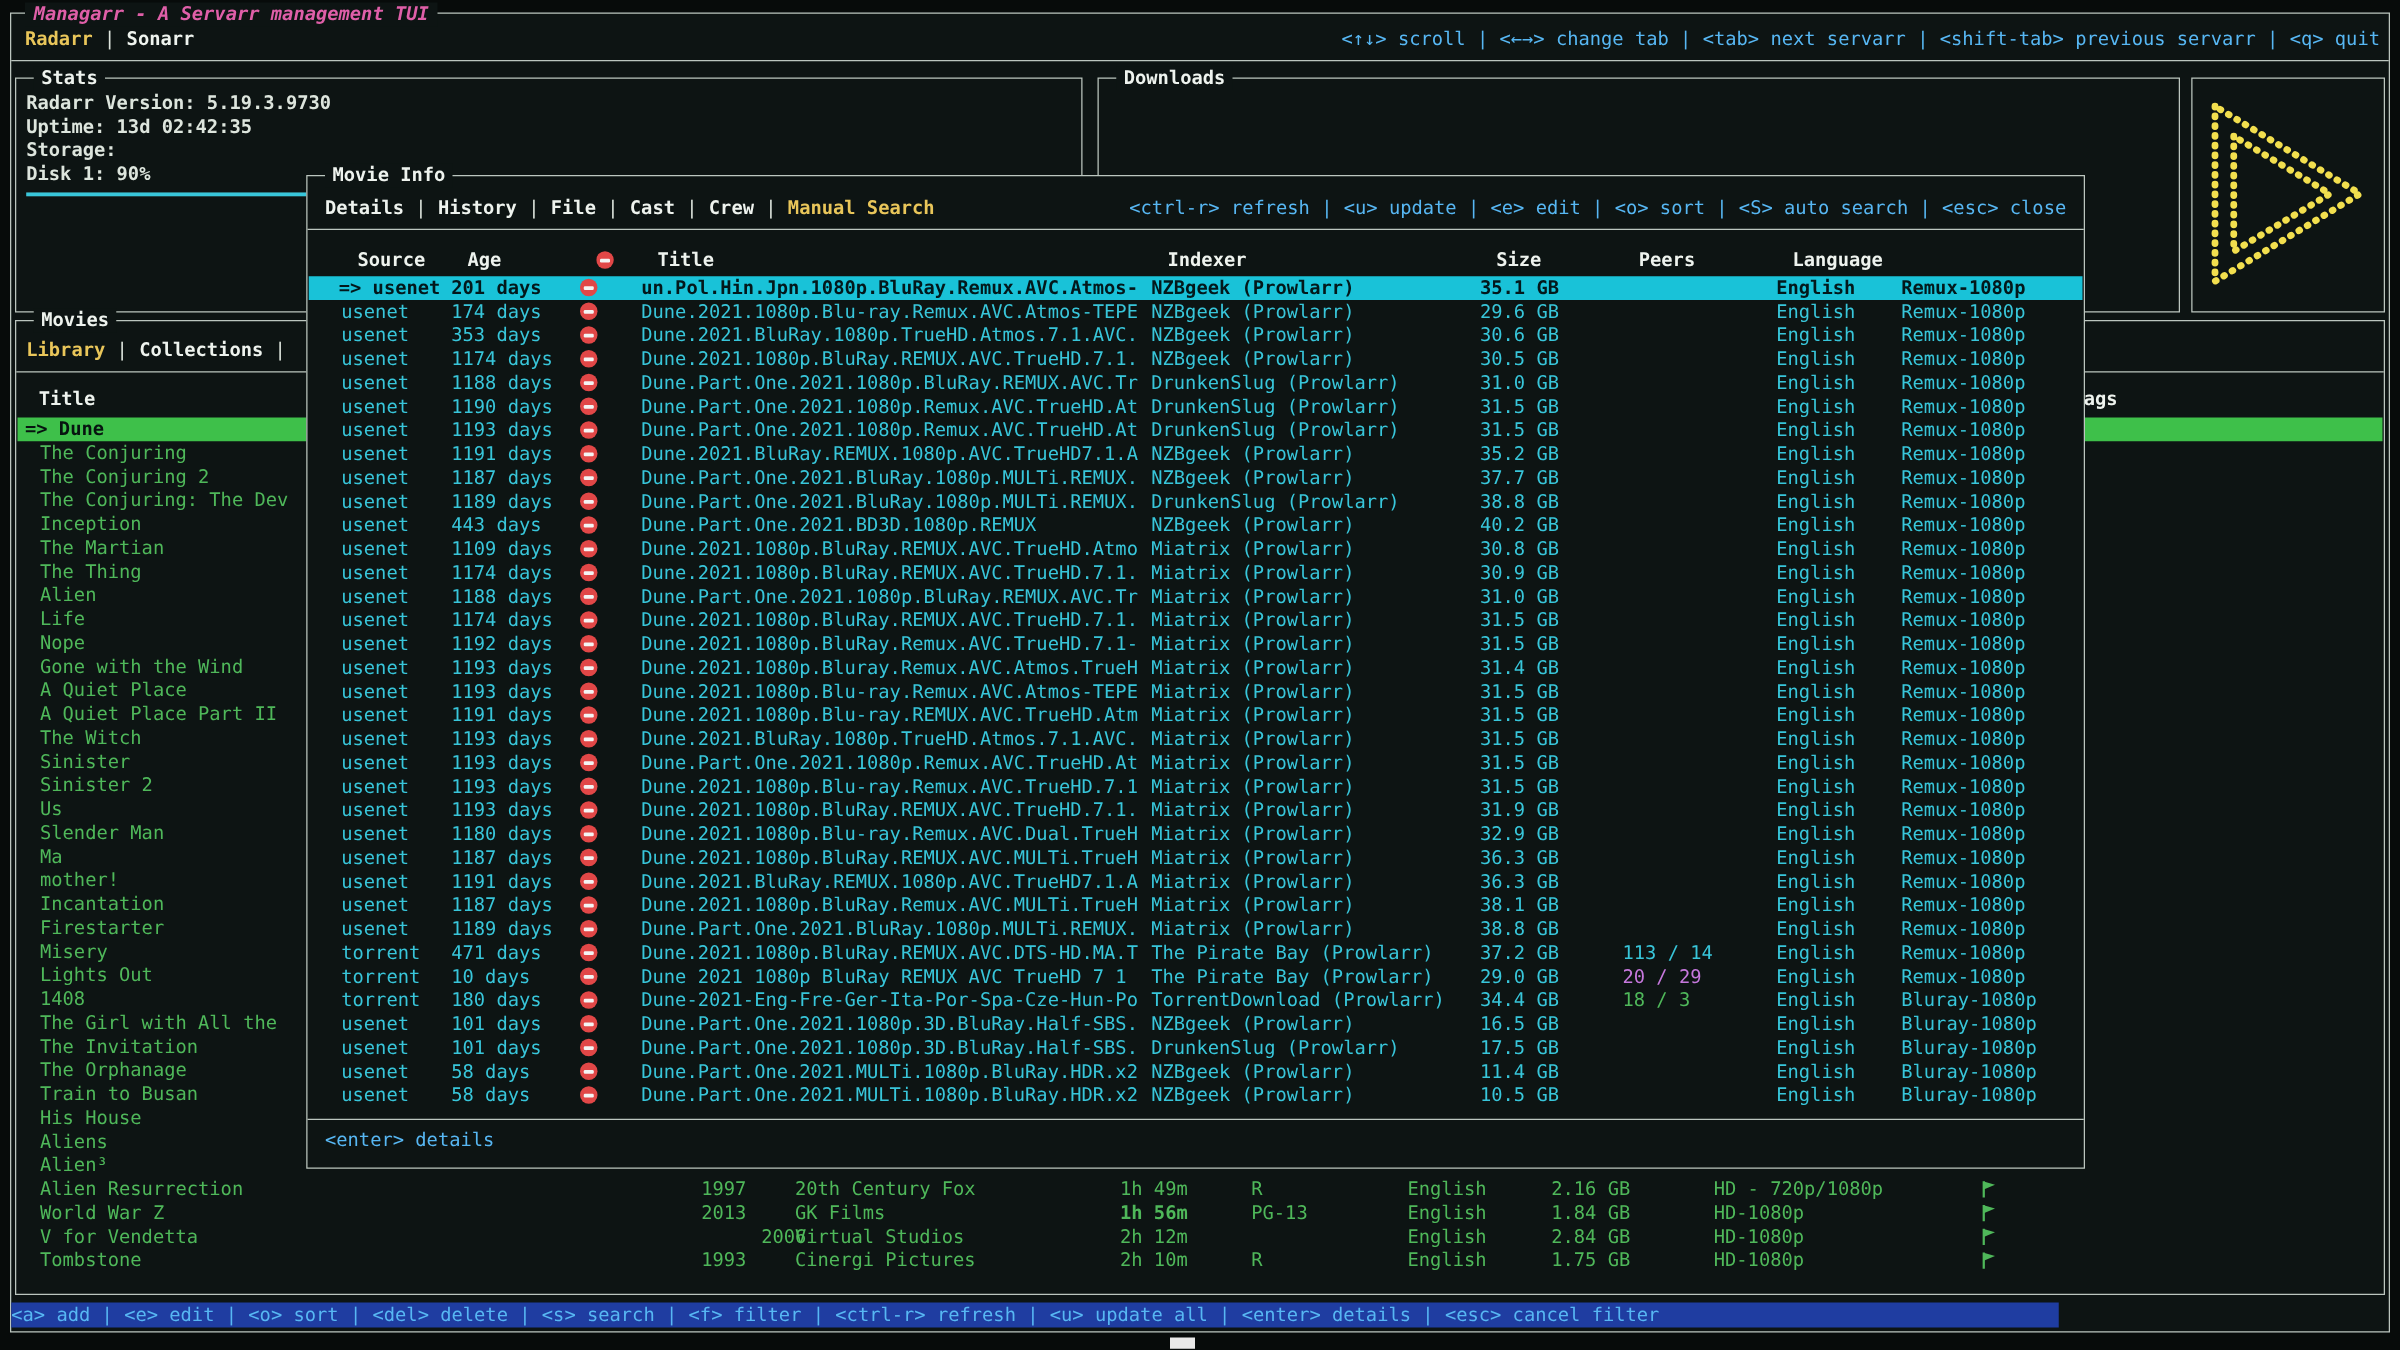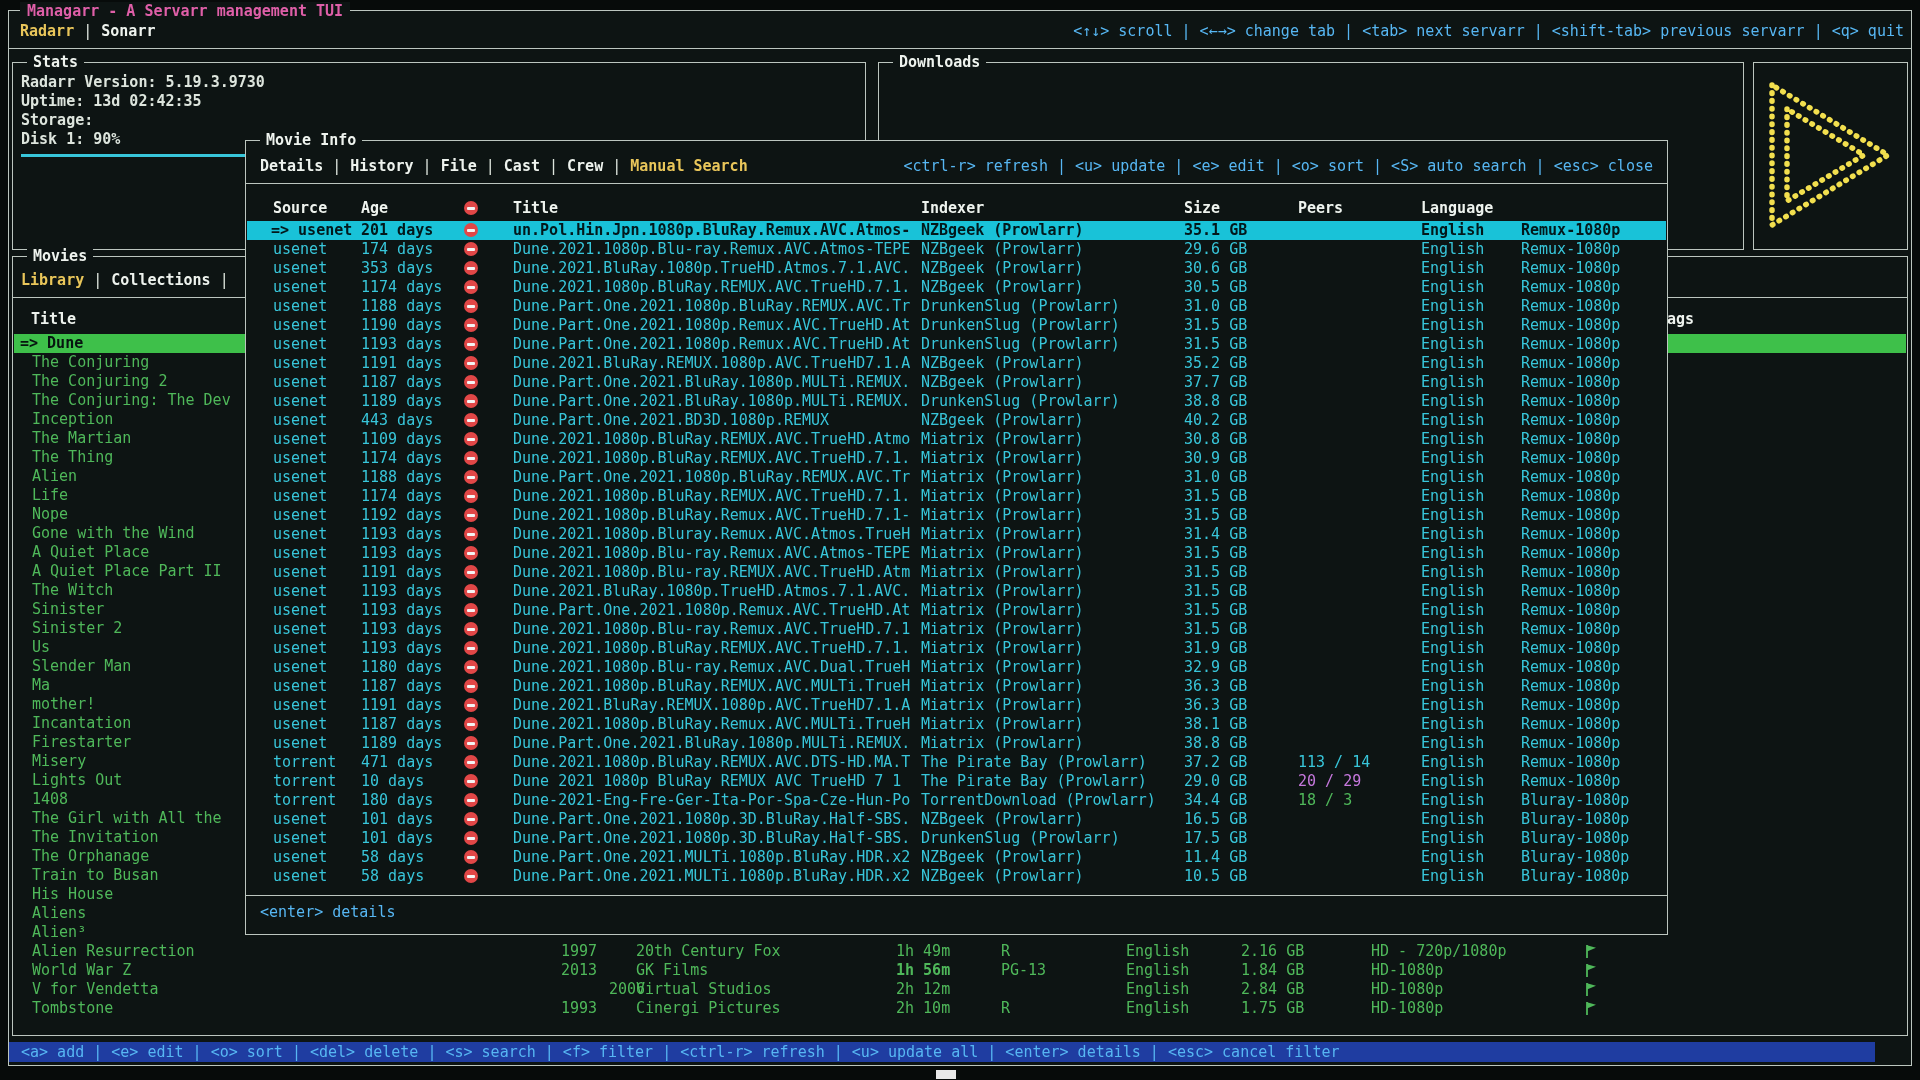--- a/index.html
+++ b/index.html
@@ -10,21 +10,21 @@
     --cyan:#38c6da; --cyan-sel-bg:#19c2d8; --cyan-sel-fg:#03181b;
     --help:#57b7f3; --red:#e14747; --barbg:#1f3da1; --peers-magenta:#c678dd;
   }
   *{margin:0;padding:0;box-sizing:border-box}
   html,body{width:1920px;height:1080px;overflow:hidden}
   body{background:var(--bg-outer);font-family:"DejaVu Sans Mono","Liberation Mono",monospace;
        font-size:15px;line-height:19px;color:var(--fg);position:relative}
   .frame{position:absolute;left:8px;top:10px;width:1904px;height:1056px;
          border:1px solid var(--border);background:var(--bg);z-index:0}
   .app-title{position:absolute;left:20px;top:2px;z-index:3;background:var(--bg);padding:0 7px;
-             color:var(--magenta);font-weight:bold;white-space:pre}
+             color:var(--magenta);font-weight:bold;font-style:italic;white-space:pre}
   .tabsrow{position:absolute;left:20px;top:22px;z-index:2;white-space:pre;font-weight:bold}
   .tab{color:var(--fg-bold)}
   .tab.active{color:var(--yellow)}
   .tab-sep{color:var(--fg);font-weight:normal}
   .top-help{position:absolute;right:16px;top:22px;z-index:2;color:var(--help);white-space:pre}
   .hsep{position:absolute;left:9px;top:48px;width:1902px;height:1px;background:var(--border);z-index:1}
   .panel{position:absolute;border:1px solid var(--border);background:var(--bg);z-index:1}
   .panel-title{position:absolute;top:-10px;left:14px;background:var(--bg);padding:0 6px;
                font-weight:bold;color:var(--fg-bold);white-space:pre}
   
@@ -53,38 +53,38 @@
   .bookmark{position:absolute;top:1px;color:var(--green)}
   
   .modal{position:absolute;left:245px;top:140px;width:1423px;height:795px;
          border:1px solid var(--border);background:var(--bg);z-index:5}
   .modal .panel-title{left:14px}
   .modal-tabs{position:absolute;left:14px;top:16px;white-space:pre;font-weight:bold}
   .modal-help{position:absolute;right:14px;top:16px;color:var(--help);white-space:pre}
   .modal-sep{position:absolute;left:0;top:42px;right:0;height:1px;background:var(--border)}
   .rgrid{display:grid;grid-template-columns:114px 103px 49px 408px 263px 114px 123px 100px 1fr;
          height:19px;line-height:19px}
-  .results-header{position:absolute;left:1px;top:58px;width:1177px;font-weight:bold;color:var(--fg-bold)}
+  .results-header{position:absolute;left:14px;top:58px;width:1177px;font-weight:bold;color:var(--fg-bold)}
   .results-body{position:absolute;left:1px;top:80px;width:1419px}
   .cell{white-space:pre;overflow:hidden}
   .c1{padding-left:26px}
   .srow{color:var(--cyan)}
   .srow.sel{background:var(--cyan-sel-bg);color:var(--cyan-sel-fg);font-weight:bold}
   .srow.sel .c1{padding-left:24px}
   .peers-cyan{color:var(--cyan)} .peers-magenta{color:var(--peers-magenta)} .peers-green{color:var(--green)}
   .srow.sel .peers-cyan,.srow.sel .peers-magenta,.srow.sel .peers-green{color:var(--cyan-sel-fg)}
   .noentry{width:14px;height:14px;border-radius:50%;background:var(--red);
            display:inline-block;position:relative;top:2px}
   .noentry::after{content:"";position:absolute;left:3px;right:3px;top:6px;height:3px;
                   background:#f4f4f4;border-radius:1px}
   .modal-footer-sep{position:absolute;left:0;top:754px;right:0;height:1px;background:var(--border)}
   .modal-footer{position:absolute;left:14px;top:762px;color:var(--help);white-space:pre}
   
-  .bottombar{position:absolute;left:9px;top:1042px;width:1866px;height:20px;background:var(--barbg);
-             z-index:2;color:var(--help);white-space:pre;padding-left:12px;line-height:20px}
+  .bottombar{position:absolute;left:9px;top:1042px;width:1638px;height:20px;background:var(--barbg);
+             z-index:2;color:var(--help);white-space:pre;padding-left:0;line-height:20px}
   .cursor{position:absolute;left:936px;top:1070px;width:20px;height:9px;background:#e9e9e9;z-index:6}
 </style>
 </head>
 <body>
 
 <div class="frame"></div>
 
 <div class="app-title">Managarr - A Servarr management TUI</div>
 
 <div class="tabsrow servarr-tabs"><span class="tab active">Radarr</span><span class="tab-sep"> | </span><span class="tab">Sonarr</span></div>

